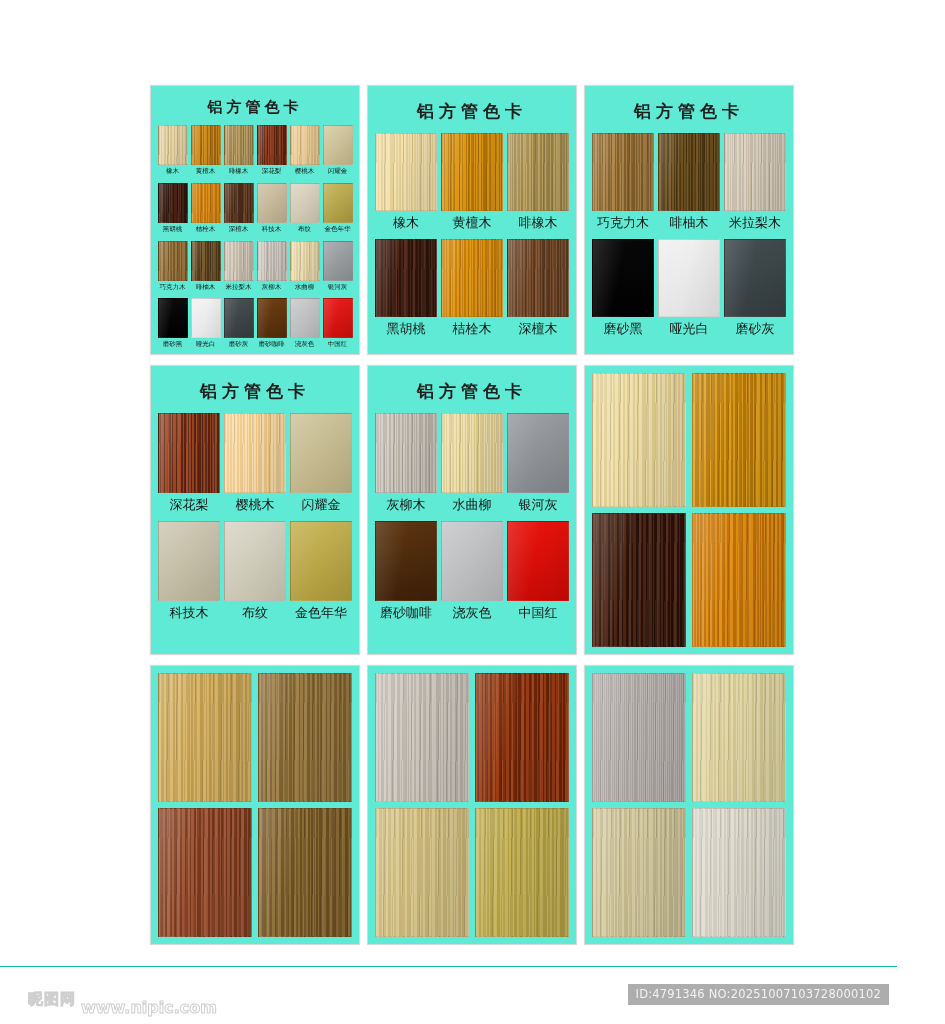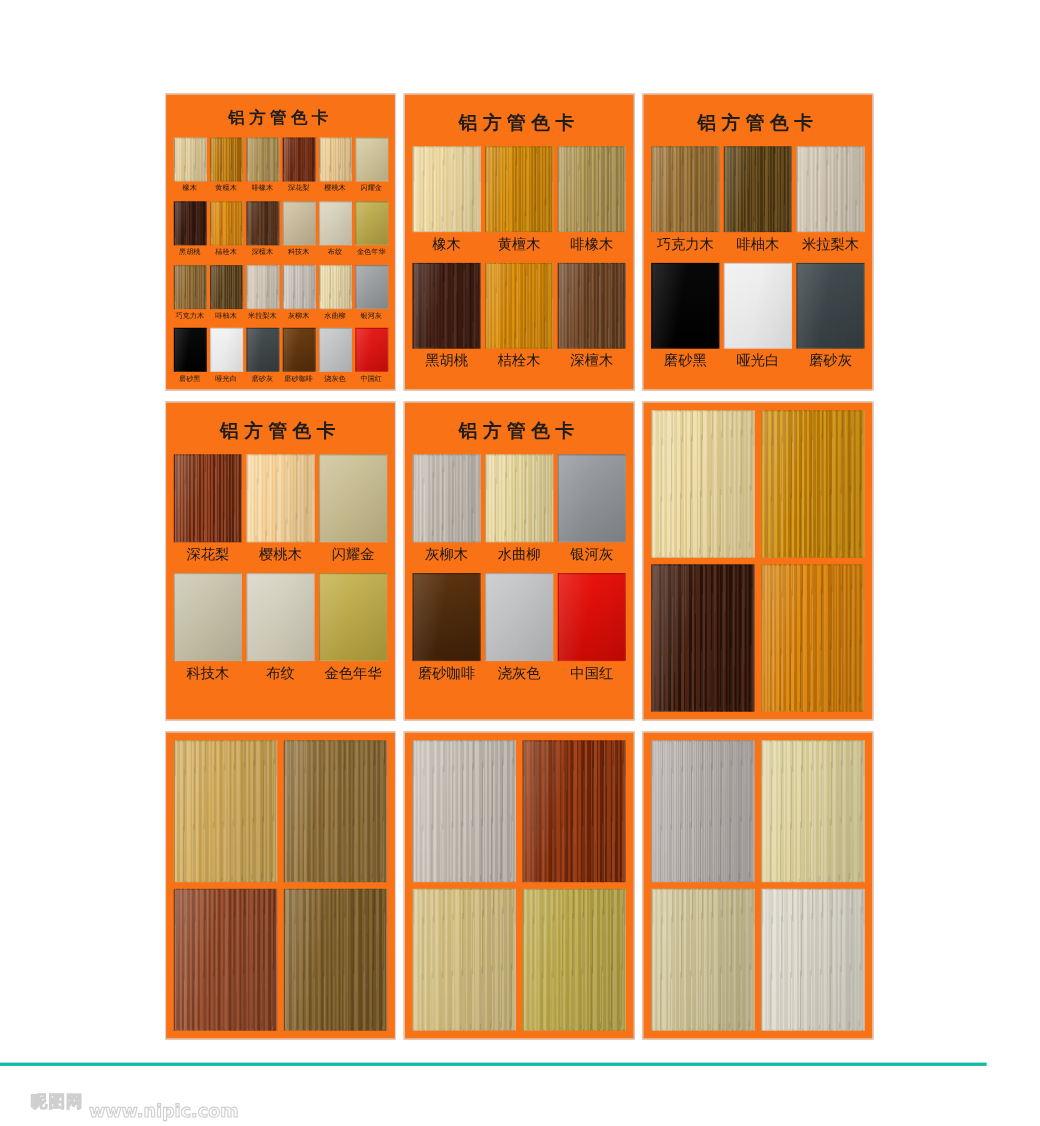--- a/index.html
+++ b/index.html
@@ -30,21 +30,21 @@
     top: 85px;
     width: 645px;
     display: grid;
     grid-template-columns: 210px 210px 210px;
     grid-template-rows: 270px 290px 280px;
     column-gap: 7px;
     row-gap: 10px;
   }
 
   .card {
-    background: #f97316;
+    background: #5eead4;
     border: 1px solid #d8d8d8;
     box-shadow: 0 0 2px rgba(0,0,0,0.08);
     padding: 8px 7px 6px 7px;
     display: flex;
     flex-direction: column;
     overflow: hidden;
   }
 
   .card-title {
     text-align: center;
@@ -110,21 +110,21 @@
   }
 
   
   #footer {
     position: absolute;
     left: 0;
     top: 966px;
     width: 897px;
     height: 58px;
     background: #ffffff;
-    border-top: 3px solid #14b8a6;
+    border-top: 1px solid #14b8a6;
   }
   #watermark {
     position: absolute;
     left: 28px;
     top: 14px;
     display: flex;
     align-items: center;
     gap: 5px;
     color: #d2d2d2;
     user-select: none;
@@ -413,15 +413,16 @@
           <div class="photo-tile" style="background-image: linear-gradient(100deg, rgba(255, 255, 255, 0.22), rgba(255, 255, 255, 0) 38%, rgba(0, 0, 0, 0.1) 88%), repeating-linear-gradient(91deg, rgba(0, 0, 0, 0.1) 0px, rgba(0, 0, 0, 0.1) 1px, rgba(255, 255, 255, 0.06) 1px, rgba(255, 255, 255, 0.06) 4px, rgba(0, 0, 0, 0) 4px, rgba(0, 0, 0, 0) 9px), linear-gradient(90deg, rgb(223, 220, 208) 0%, rgb(223, 220, 208) 2.5%, rgb(208, 204, 190) 2.5%, rgb(208, 204, 190) 4.5%, rgb(223, 220, 208) 4.5%, rgb(223, 220, 208) 6%, rgb(208, 204, 190) 6%, rgb(208, 204, 190) 9.9%, rgb(223, 220, 208) 9.9%, rgb(223, 220, 208) 13.3%, rgb(208, 204, 190) 13.3%, rgb(208, 204, 190) 16.2%, rgb(223, 220, 208) 16.2%, rgb(223, 220, 208) 18.6%, rgb(208, 204, 190) 18.6%, rgb(208, 204, 190) 20.5%, rgb(223, 220, 208) 20.5%, rgb(223, 220, 208) 21.9%, rgb(208, 204, 190) 21.9%, rgb(208, 204, 190) 25.7%, rgb(223, 220, 208) 25.7%, rgb(223, 220, 208) 29%, rgb(208, 204, 190) 29%, rgb(208, 204, 190) 31.8%, rgb(223, 220, 208) 31.8%, rgb(223, 220, 208) 34.1%, rgb(208, 204, 190) 34.1%, rgb(208, 204, 190) 35.9%, rgb(223, 220, 208) 35.9%, rgb(223, 220, 208) 37.2%, rgb(208, 204, 190) 37.2%, rgb(208, 204, 190) 40.9%, rgb(223, 220, 208) 40.9%, rgb(223, 220, 208) 44.1%, rgb(208, 204, 190) 44.1%, rgb(208, 204, 190) 46.8%, rgb(223, 220, 208) 46.8%, rgb(223, 220, 208) 49%, rgb(208, 204, 190) 49%, rgb(208, 204, 190) 50.7%, rgb(223, 220, 208) 50.7%, rgb(223, 220, 208) 51.9%, rgb(208, 204, 190) 51.9%, rgb(208, 204, 190) 55.5%, rgb(223, 220, 208) 55.5%, rgb(223, 220, 208) 58.6%, rgb(208, 204, 190) 58.6%, rgb(208, 204, 190) 61.2%, rgb(223, 220, 208) 61.2%, rgb(223, 220, 208) 63.3%, rgb(208, 204, 190) 63.3%, rgb(208, 204, 190) 64.9%, rgb(223, 220, 208) 64.9%, rgb(223, 220, 208) 66%, rgb(208, 204, 190) 66%, rgb(208, 204, 190) 69.5%, rgb(223, 220, 208) 69.5%, rgb(223, 220, 208) 72.5%, rgb(208, 204, 190) 72.5%, rgb(208, 204, 190) 75%, rgb(223, 220, 208) 75%, rgb(223, 220, 208) 77%, rgb(208, 204, 190) 77%, rgb(208, 204, 190) 78.5%, rgb(223, 220, 208) 78.5%, rgb(223, 220, 208) 82.4%, rgb(208, 204, 190) 82.4%, rgb(208, 204, 190) 85.8%, rgb(223, 220, 208) 85.8%, rgb(223, 220, 208) 88.7%, rgb(208, 204, 190) 88.7%, rgb(208, 204, 190) 91.1%, rgb(223, 220, 208) 91.1%, rgb(223, 220, 208) 93%, rgb(208, 204, 190) 93%, rgb(208, 204, 190) 94.4%, rgb(223, 220, 208) 94.4%, rgb(223, 220, 208) 98.2%, rgb(208, 204, 190) 98.2%, rgb(208, 204, 190) 100%);"></div>
         </div>
       </div>
     </div>
 
   <div id="footer">
     <div id="watermark">
       <span id="wm-mark">昵图网</span>
       <span id="wm-url">www.nipic.com</span>
     </div>
+    <div id="id-badge">ID:4791346 NO:20251007103728000102</div>
   </div>
 
 </div>
 
 </body></html>

